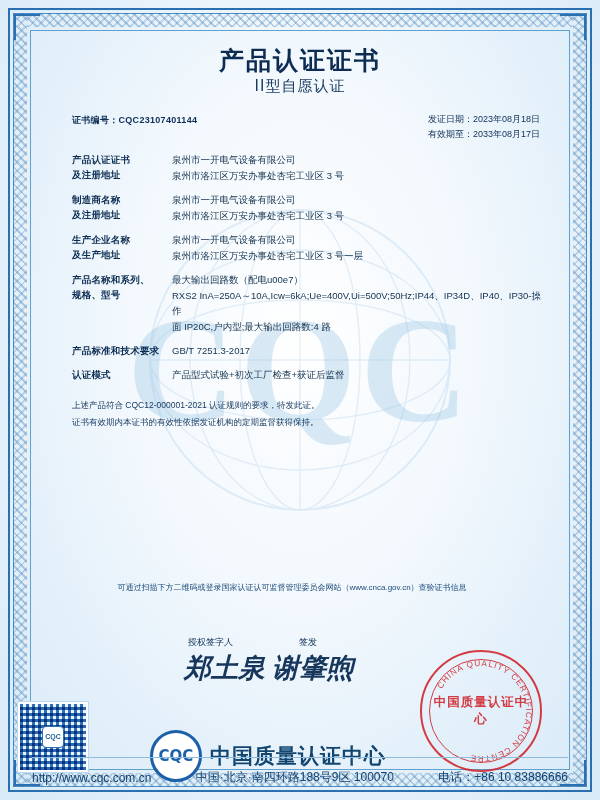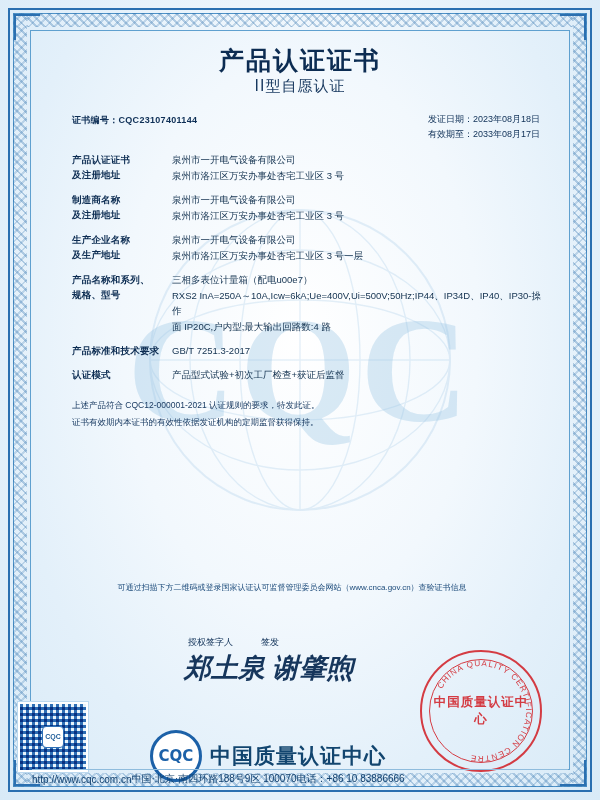--- a/index.html
+++ b/index.html
@@ -196,21 +196,21 @@
     height: 118px;
   }
   .sign-labels {
     position: absolute;
     left: 188px;
     top: 6px;
     width: 200px;
     font-size: 9px;
     color: #0e2f56;
     display: flex;
-    gap: 28px;
+    gap: 66px;
   }
   .signature {
     position: absolute;
     top: 20px;
     font-family: "Liberation Serif", serif;
     font-size: 27px;
     color: #16365c;
     font-weight: bold;
     font-style: italic;
   }
@@ -313,25 +313,26 @@
     font-family: "DejaVu Sans", sans-serif;
   }
   .stamp svg { position: absolute; left: 0; top: 0; }
 
   .footer {
     position: absolute;
     left: 32px;
     right: 32px;
     bottom: 14px;
     display: flex;
+    justify-content: space-between;
     align-items: center;
-    font-size: 10px;
+    font-size: 12px;
     color: #13416e;
     border-top: 1px solid #8fbcdd;
-    padding-top: 2px;
+    padding-top: 11px;
   }
   .footer .mid { color: #13416e; }
 </style>
 </head>
 <body>
 
 <div class="cert">
 
   <div class="frame-outer"></div>
   <div class="frame-mid"></div>
@@ -406,21 +407,21 @@
           <div>泉州市洛江区万安办事处杏宅工业区 3 号一层</div>
         </div>
       </div>
 
       <div class="row">
         <div class="label">
           <div>产品名称和系列、</div>
           <div>规格、型号</div>
         </div>
         <div class="value">
-          <div>三相多表位计量箱（配电u00e7）</div>
+          <div>最大输出回路数（配电u00e7）</div>
           <div>RXS2 InA=250A～10A,Icw=6kA;Ue=400V,Ui=500V;50Hz;IP44、IP34D、IP40、IP30-操作</div>
           <div>面 IP20C,户内型;最大输出回路数:4 路</div>
         </div>
       </div>
 
       <div class="row">
         <div class="label">
           <div>产品标准和技术要求</div>
         </div>
         <div class="value">

